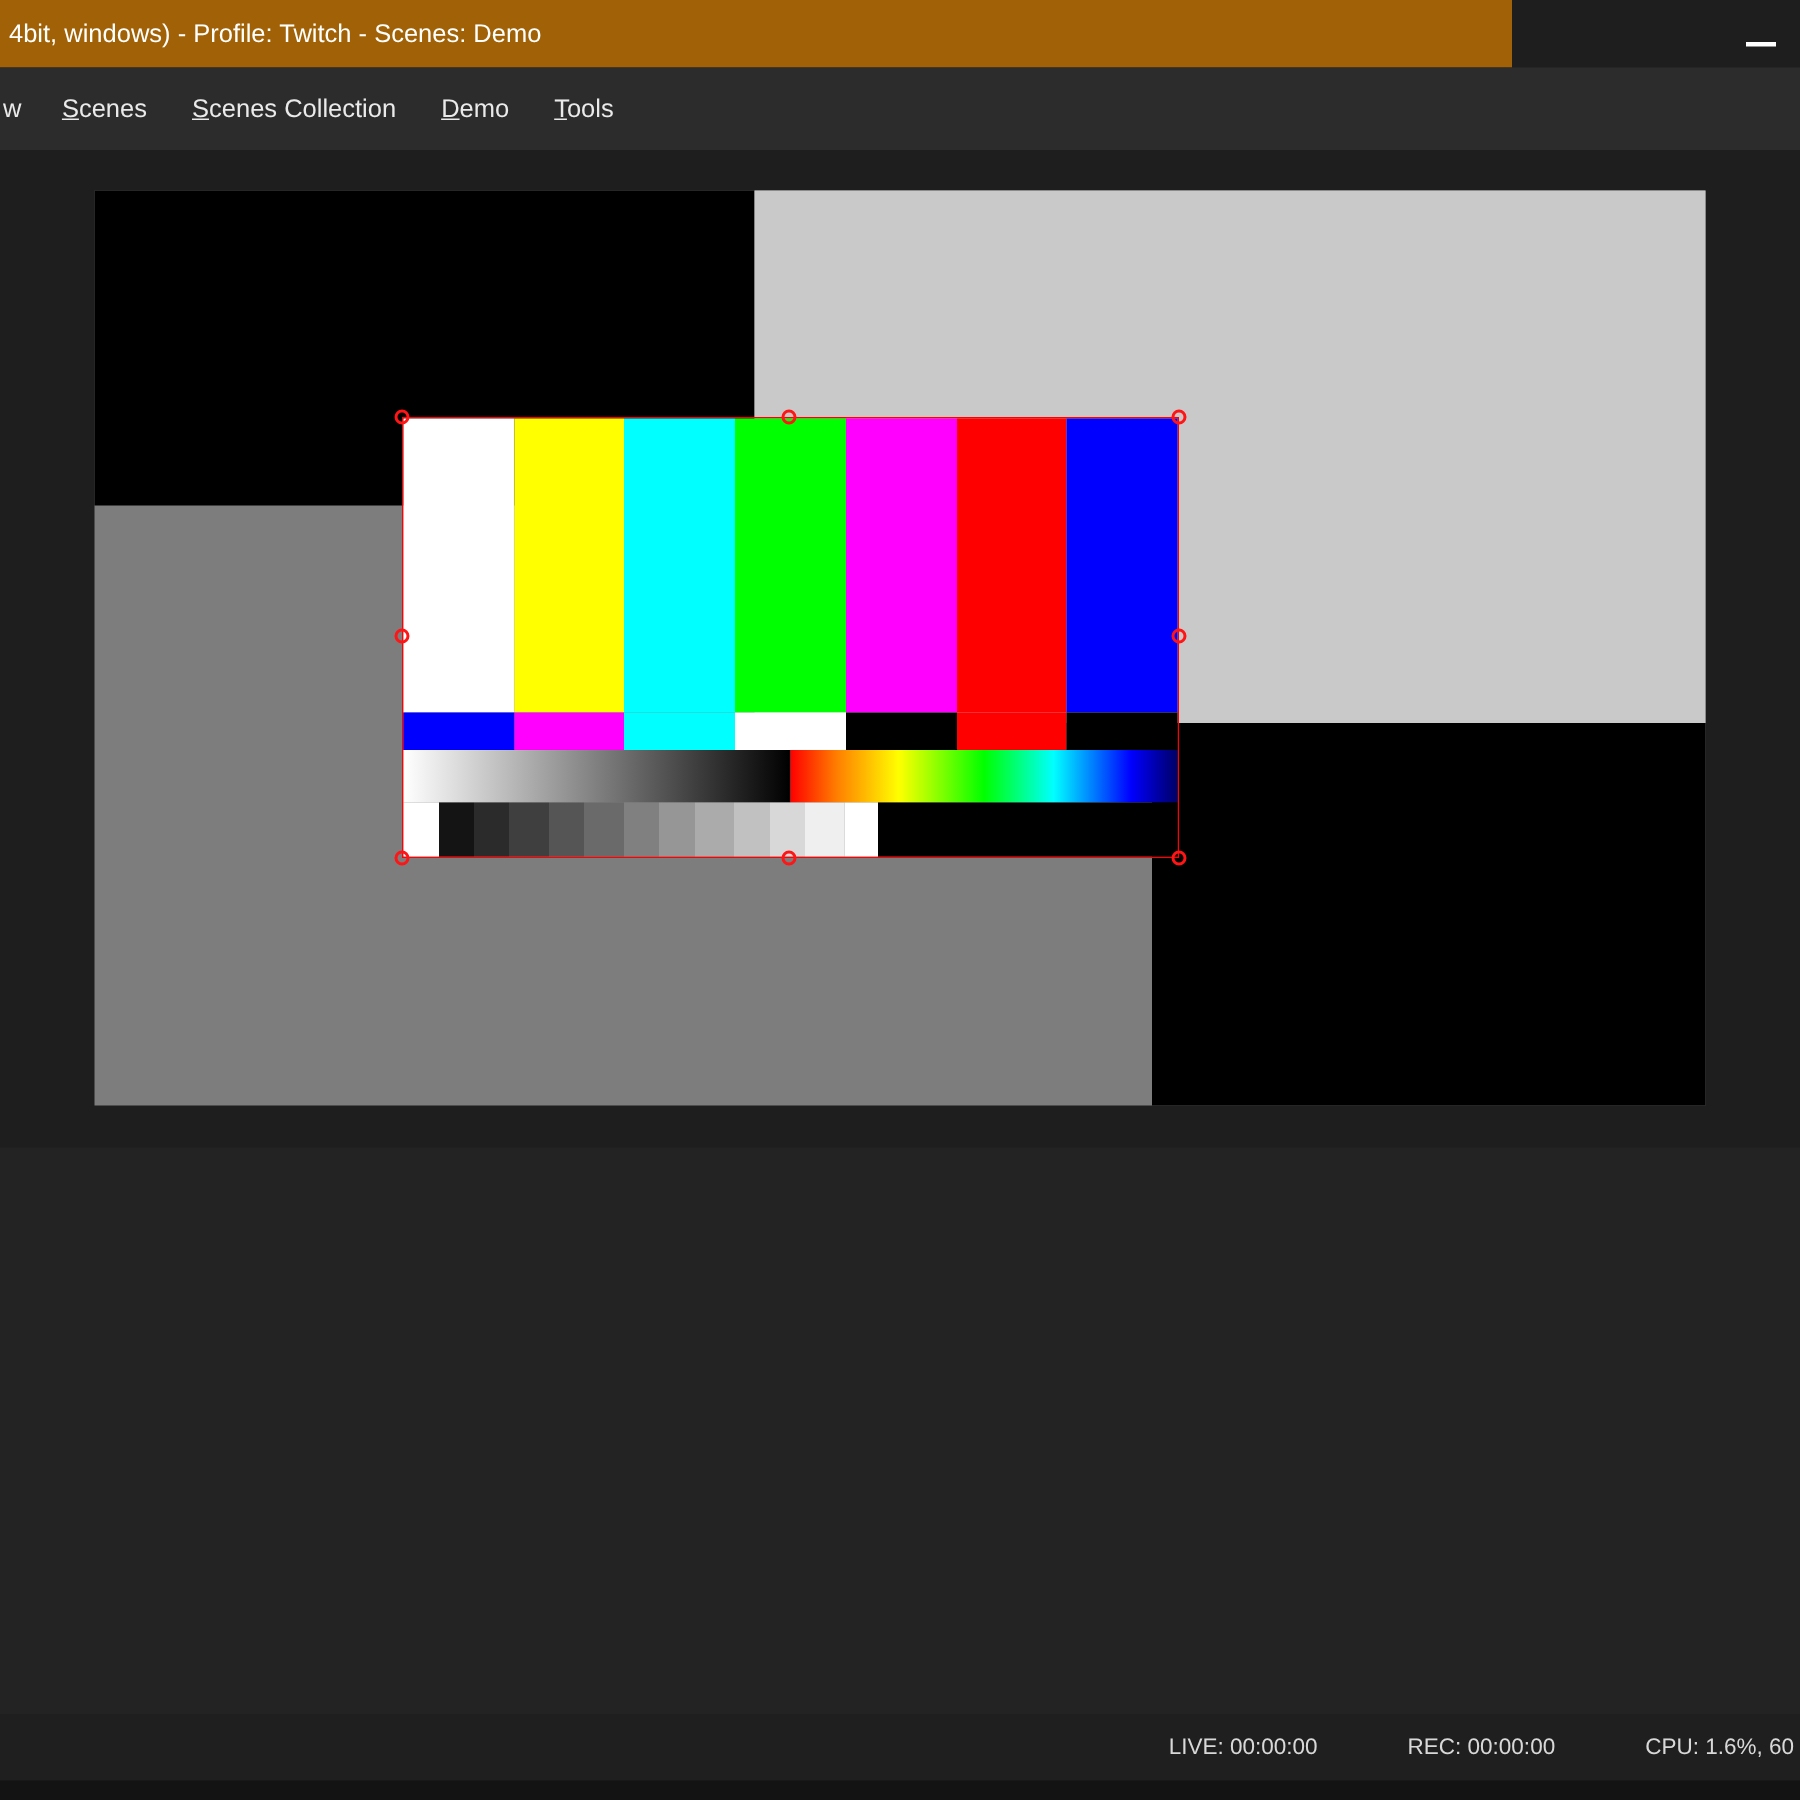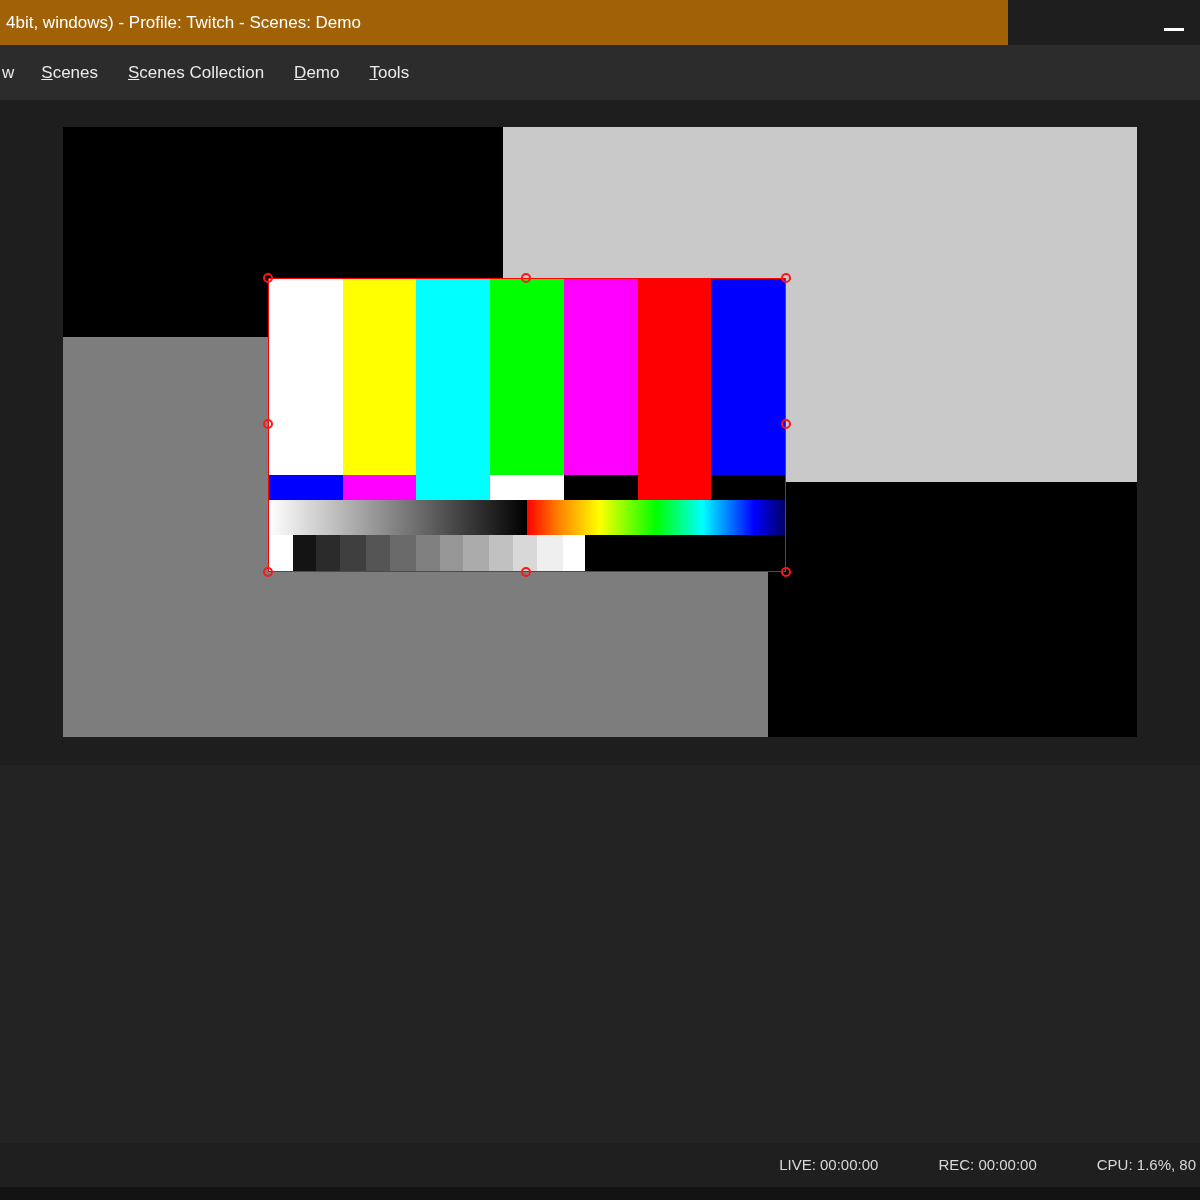--- a/index.html
+++ b/index.html
@@ -136,16 +136,16 @@
   
 
   
   
 </div>
 
 <div class="statusbar">
   <div class="status-items">
     <span>LIVE: 00:00:00</span>
     <span>REC: 00:00:00</span>
-    <span>CPU: 1.6%, 80</span>
+    <span>CPU: 1.6%, 60</span>
   </div>
   <div class="edge"></div>
 </div>
 
 </body></html>

